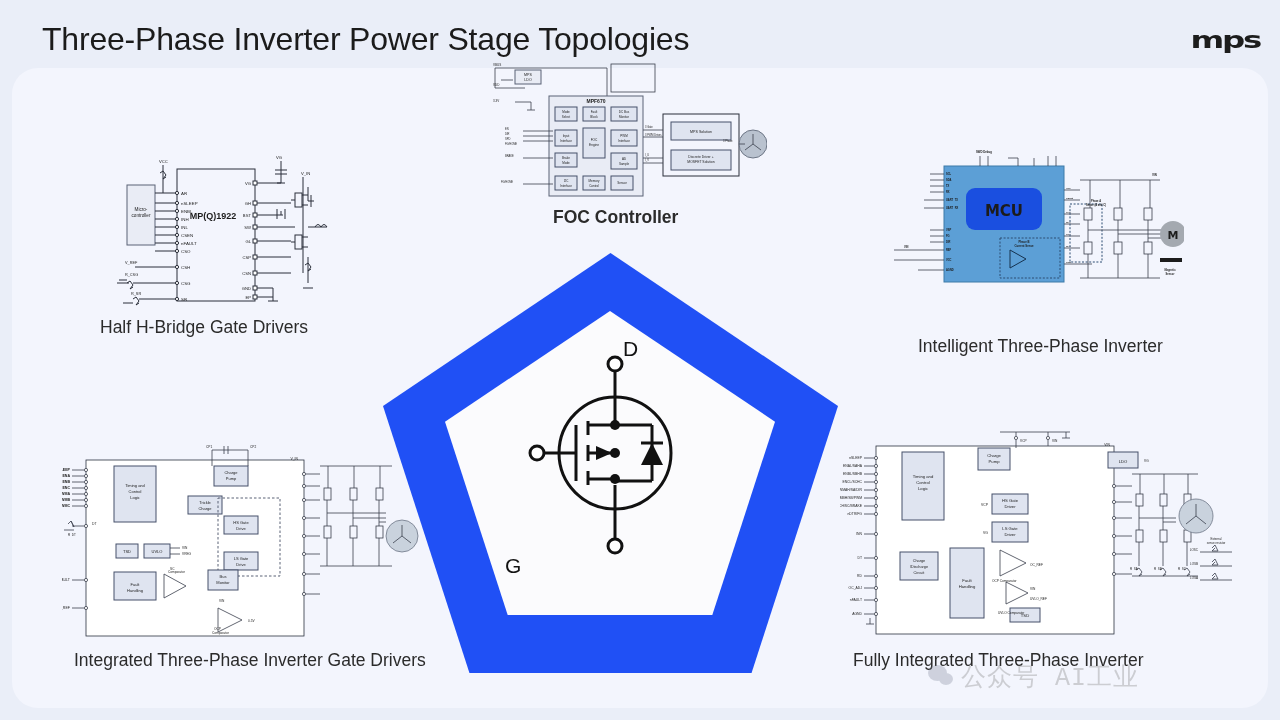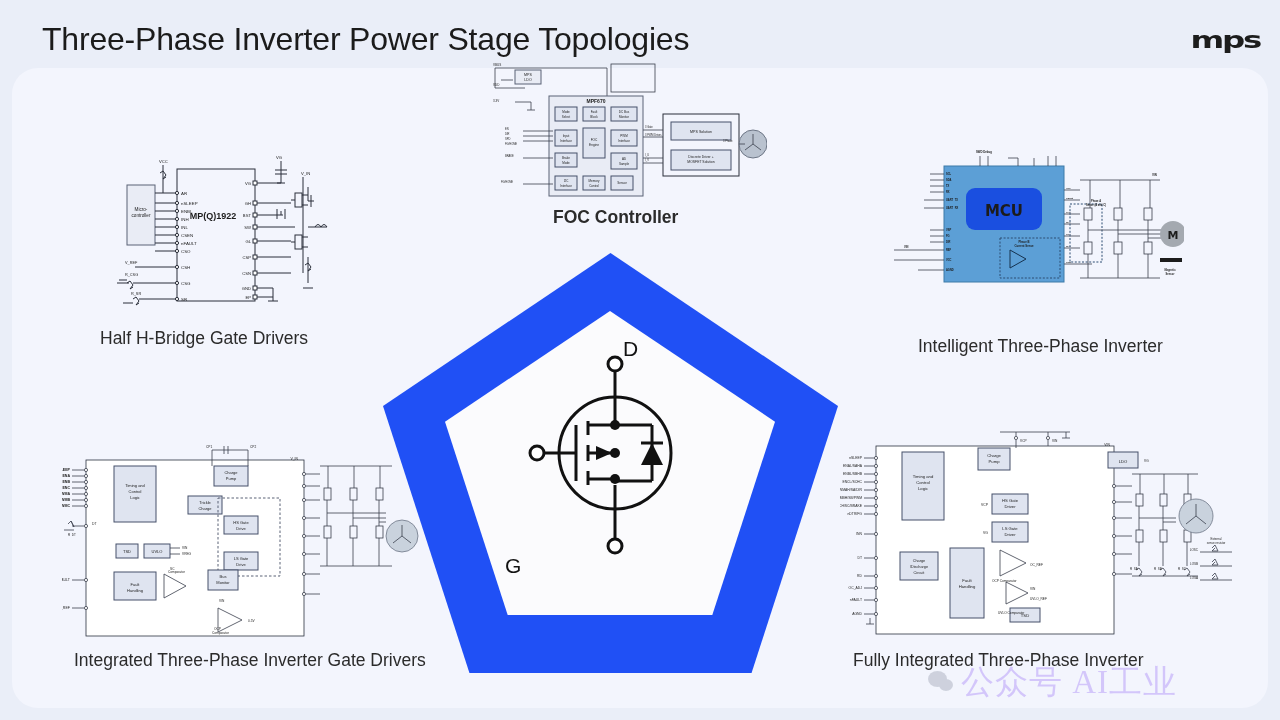--- a/index.html
+++ b/index.html
@@ -51,43 +51,43 @@
   .pin-d { left: 240px; top: 84px; }
   .pin-g { left: 122px; top: 301px; }
 
   
   .fig { position: absolute; }
   .fig svg, .fig .bmp { display: block; }
   .caption {
     position: absolute; font-size: 17.5px; color: #2b2b2b;
     white-space: nowrap; font-family: "Liberation Sans", sans-serif;
   }
-  .cap-tl { left: 100px; top: 328px; }
+  .cap-tl { left: 100px; top: 317px; }
   .cap-top { left: 553px; top: 207px; font-weight: bold; }
   .cap-tr { left: 918px; top: 336px; }
   .cap-bl { left: 74px; top: 650px; }
   .cap-br { left: 853px; top: 650px; }
 
   
   .sch { font-family: "Liberation Sans", sans-serif; }
   .sch text { fill: #1c1c1c; }
   .blk { fill: #e9ecf5; stroke: #5a6376; stroke-width: 1; }
   .blk2 { fill: #dfe4f0; stroke: #46506a; stroke-width: 1; }
   .wire { stroke: #2a2f3a; stroke-width: 1; fill: none; }
   .thin { stroke: #3a3f4c; stroke-width: 0.8; fill: none; }
 
   
   .watermark {
     position: absolute; left: 928px; top: 660px;
     display: flex; align-items: center; gap: 7px;
     opacity: 0.30; pointer-events: none;
   }
   .wm-text {
-    font-size: 33px; color: #8b5cf6; letter-spacing: 1px;
-    font-family: Liberation Serif, serif; white-space: nowrap;
+    font-size: 25px; color: #737373; letter-spacing: 1px;
+    font-family: Liberation Mono, monospace; white-space: nowrap;
   }
   .wm-icon { width: 26px; height: 23px; position: relative; }
   .wm-icon .b1, .wm-icon .b2 {
     position: absolute; background: #7a8296; border-radius: 50%;
   }
   .wm-icon .b1 { width: 19px; height: 16px; left: 0; top: 0; }
   .wm-icon .b2 { width: 14px; height: 12px; left: 11px; top: 8px; }
 </style>
 </head>
 <body>

